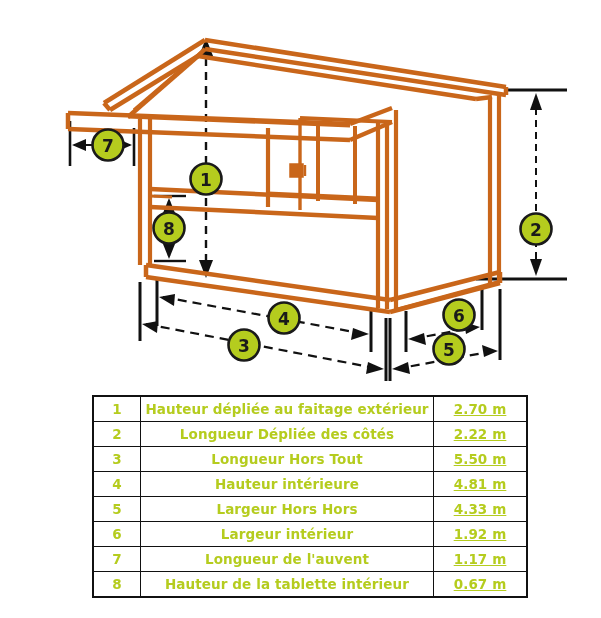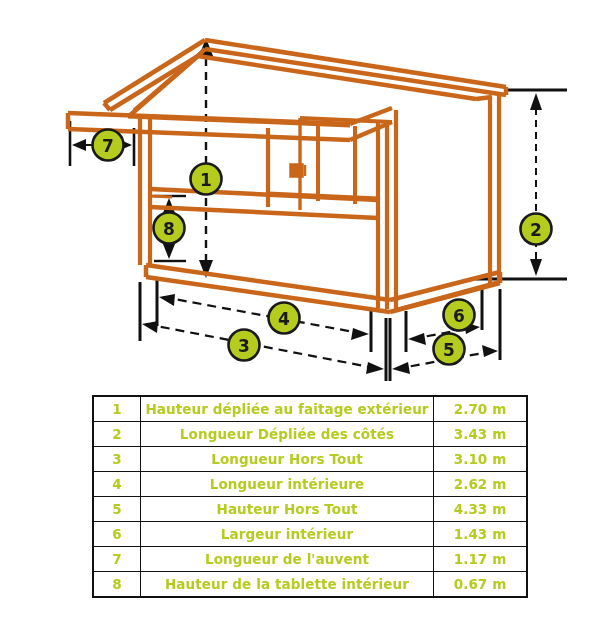--- a/index.html
+++ b/index.html
@@ -63,20 +63,21 @@
   }
   td.col-label {
     width: 288px;
     text-align: center;
     padding-left: 9px;
     border-right-width: 2.5px;
   }
   td.col-value {
     width: 88px;
     text-align: center;
+    text-decoration: underline;
   }
   
   .callout-num {
     font-family: "DejaVu Sans", sans-serif;
     font-size: 17px;
     font-weight: 700;
     fill: #1a1a1a;
     text-anchor: middle;
     dominant-baseline: central;
   }
@@ -257,41 +258,41 @@
     <table class="legend">
       <tbody>
         <tr>
           <td class="col-idx">1</td>
           <td class="col-label">Hauteur dépliée au faitage extérieur</td>
           <td class="col-value">2.70 m</td>
         </tr>
         <tr>
           <td class="col-idx">2</td>
           <td class="col-label">Longueur Dépliée des côtés</td>
-          <td class="col-value">3.43 m</td>
+          <td class="col-value">2.22 m</td>
         </tr>
         <tr>
           <td class="col-idx">3</td>
           <td class="col-label">Longueur Hors Tout</td>
-          <td class="col-value">3.10 m</td>
+          <td class="col-value">5.50 m</td>
         </tr>
         <tr>
           <td class="col-idx">4</td>
-          <td class="col-label">Longueur intérieure</td>
-          <td class="col-value">2.62 m</td>
+          <td class="col-label">Hauteur intérieure</td>
+          <td class="col-value">4.81 m</td>
         </tr>
         <tr>
           <td class="col-idx">5</td>
-          <td class="col-label">Hauteur Hors Tout</td>
+          <td class="col-label">Largeur Hors Hors</td>
           <td class="col-value">4.33 m</td>
         </tr>
         <tr>
           <td class="col-idx">6</td>
           <td class="col-label">Largeur intérieur</td>
-          <td class="col-value">1.43 m</td>
+          <td class="col-value">1.92 m</td>
         </tr>
         <tr>
           <td class="col-idx">7</td>
           <td class="col-label">Longueur de l'auvent</td>
           <td class="col-value">1.17 m</td>
         </tr>
         <tr>
           <td class="col-idx">8</td>
           <td class="col-label">Hauteur de la tablette intérieur</td>
           <td class="col-value">0.67 m</td>

